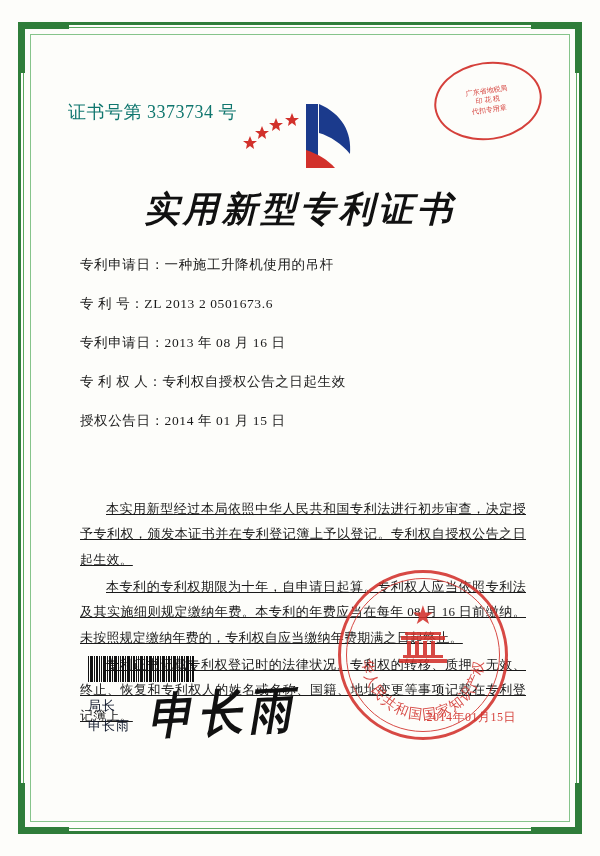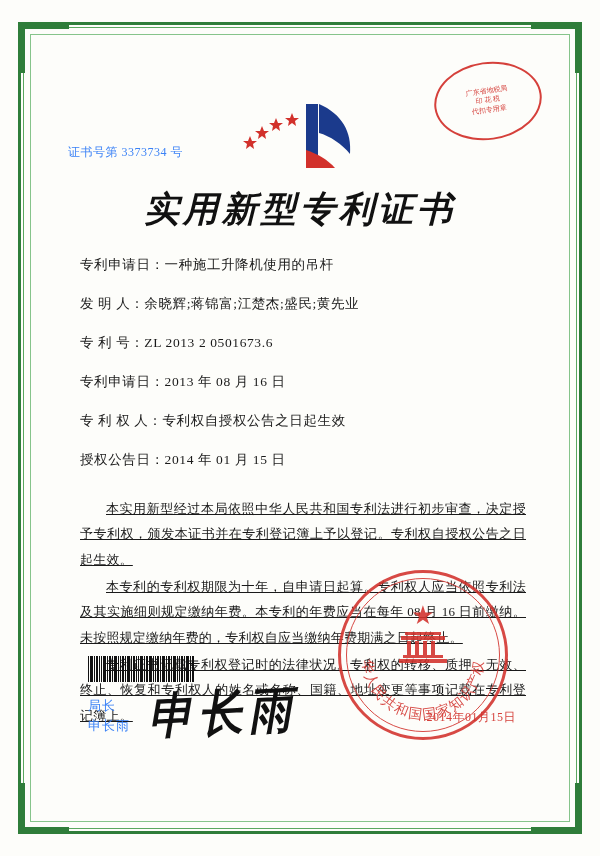--- a/index.html
+++ b/index.html
@@ -52,25 +52,24 @@
 
   .content {
     position: absolute;
     left: 40px; top: 44px; right: 40px; bottom: 44px;
   }
 
   .cert-no {
     position: absolute;
     left: 28px;
     top: 56px;
-    font-size: 12px;
-    color: #3b82f6;
+    font-size: 18px;
+    color: #0f766e;
     letter-spacing: 0.5px;
     white-space: nowrap;
-    margin-top: 44px;
   }
 
   
   .top-seal {
     position: absolute;
     right: 18px;
     top: 18px;
     width: 104px;
     height: 74px;
     border-radius: 50%;
@@ -165,21 +164,21 @@
     vertical-align: top;
   }
 
   
   .director {
     position: absolute;
     left: 48px;
     top: 652px;
     font-size: 13px;
     line-height: 1.55;
-    color: #3b82f6;
+    color: #0f172a;
     letter-spacing: 1px;
   }
   .signature {
     position: absolute;
     left: 108px;
     top: 640px;
     font-size: 44px;
     color: #111;
     font-family: "Liberation Serif", serif;
     font-style: italic;
@@ -293,23 +292,20 @@
         <path d="M79 12 C102 22 112 40 110 62 C102 52 90 44 79 41 Z" fill="#1b3a8c"></path>
         <path d="M66 58 C78 62 88 68 95 76 L66 76 Z" fill="#d2312b"></path>
       </svg>
     </div>
 
     <div class="title">实用新型专利证书</div>
 
     <div class="fields">
       <div class="field-row">
         <span class="field-label">专利申请日：</span><span class="field-value">一种施工升降机使用的吊杆</span>
-      </div>
-      <div class="field-row">
-        <span class="field-label">发 明 人：</span><span class="field-value">余晓辉;蒋锦富;江楚杰;盛民;黄先业</span>
       </div>
       <div class="field-row">
         <span class="field-label">专 利 号：</span><span class="field-value">ZL 2013 2 0501673.6</span>
       </div>
       <div class="field-row">
         <span class="field-label">专利申请日：</span><span class="field-value">2013 年 08 月 16 日</span>
       </div>
       <div class="field-row">
         <span class="field-label">专 利 权 人：</span><span class="field-value">专利权自授权公告之日起生效</span>
       </div>

